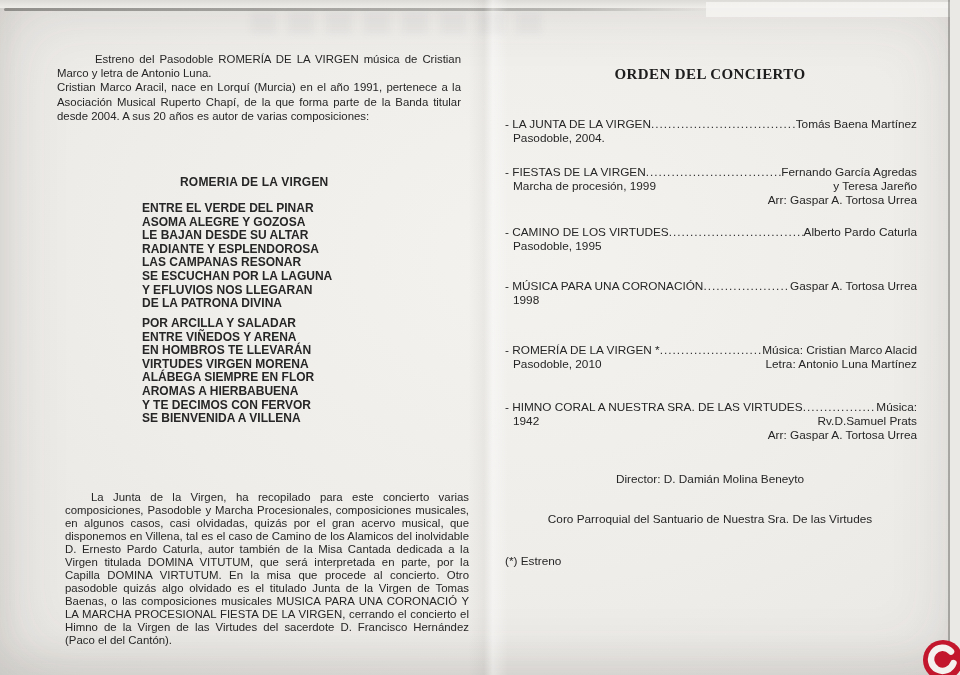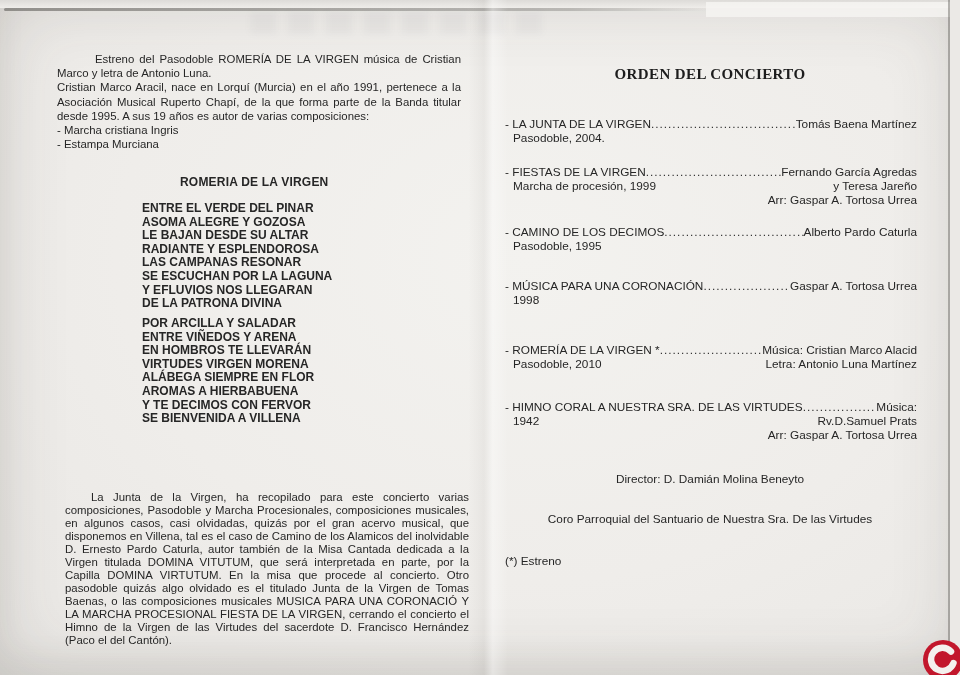--- a/index.html
+++ b/index.html
@@ -60,25 +60,21 @@
   <div class="top-line"></div>
   <div class="top-right-light"></div>
   <div class="ghost"></div>
   <div class="gutter"></div>
   <div class="right-margin"></div>
   <div class="right-edge"></div>
 
   <div>
     <div class="intro">
       <p class="first">Estreno del Pasodoble ROMERÍA DE LA VIRGEN música de Cristian Marco y letra de Antonio Luna.</p>
-      <p>Cristian Marco Aracil, nace en Lorquí (Murcia) en el año 1991, pertenece a la Asociación Musical Ruperto Chapí, de la que forma parte de la Banda titular desde 1995. A sus 19 años es autor de varias composiciones:</p>
-      <div class="bullets">
-        <div>- Marcha cristiana Ingris</div>
-        <div>- Estampa Murciana</div>
-      </div>
+      <p>Cristian Marco Aracil, nace en Lorquí (Murcia) en el año 1991, pertenece a la Asociación Musical Ruperto Chapí, de la que forma parte de la Banda titular desde 2004. A sus 20 años es autor de varias composiciones:</p>
     </div>
 
     <div class="poem-title">ROMERIA DE LA VIRGEN</div>
 
     <div class="stanza stanza1">
       <span>ENTRE EL VERDE DEL PINAR</span>
       <span>ASOMA ALEGRE Y GOZOSA</span>
       <span>LE BAJAN DESDE SU ALTAR</span>
       <span>RADIANTE Y ESPLENDOROSA</span>
       <span>LAS CAMPANAS RESONAR</span>
@@ -128,21 +124,21 @@
           <span class="sright">y Teresa Jareño</span>
         </div>
         <div class="subrow">
           <span class="sleft"></span>
           <span class="sright">Arr: Gaspar A. Tortosa Urrea</span>
         </div>
       </div>
 
       <div class="item m3">
         <div class="row">
-          <span class="ititle">- CAMINO DE LOS DECIMOS</span>
+          <span class="ititle">- CAMINO DE LOS VIRTUDES</span>
           <span class="idots">................................................................................................</span>
           <span class="iauthor">Alberto Pardo Caturla</span>
         </div>
         <div class="subrow">
           <span class="sleft">Pasodoble, 1995</span>
         </div>
       </div>
 
       <div class="item m4">
         <div class="row">

